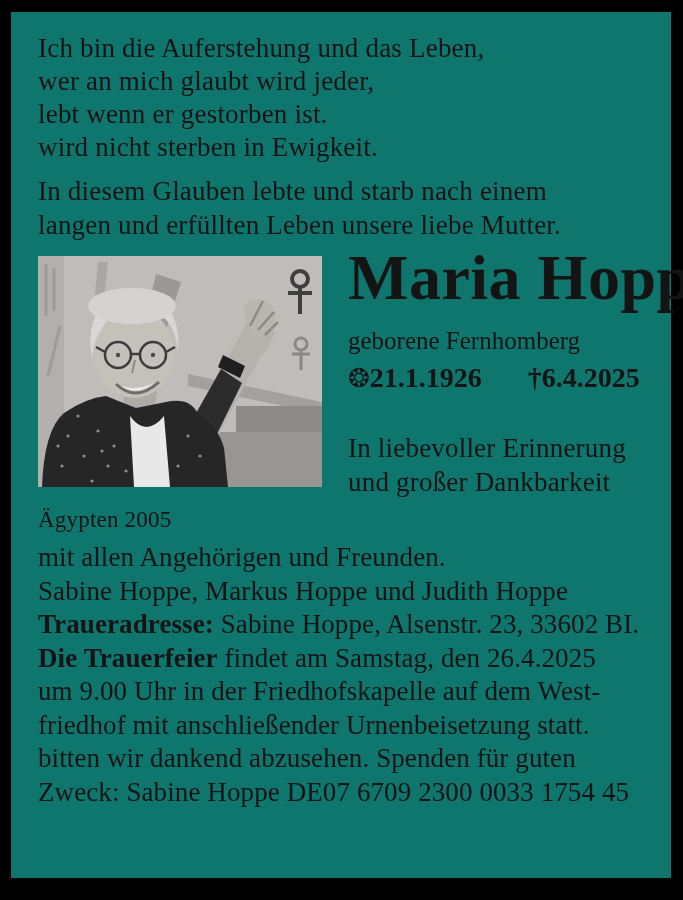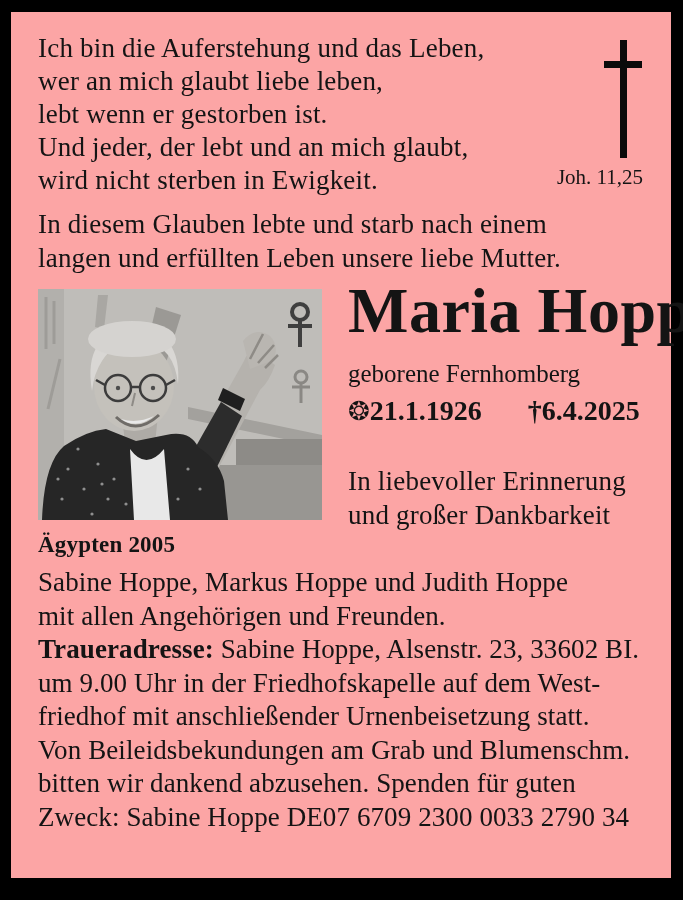--- a/index.html
+++ b/index.html
@@ -8,25 +8,25 @@
     position:relative;
     width:683px; height:900px;
     background:#000;
     font-family:"Liberation Serif","DejaVu Serif",serif;
     color:#141414;
     overflow:hidden;
   }
   .sheet {
     position:absolute;
     left:3px; top:0; right:0; bottom:12px;
-    background:#fca5a5;
+    background:#0f766e;
     border:solid #000;
     border-width:12px 12px 10px 8px;
     box-sizing:border-box;
-    padding:20px 12px 0 27px;
+    padding:20px 28px 0 27px;
   }
   
   .verse-row { display:flex; }
   .verse { font-size:27px; line-height:33px; letter-spacing:.2px; }
   .cross-col { margin-left:auto; width:118px; padding-top:8px; }
   .cross {
     position:relative;
     width:40px; height:118px;
     margin:0 16px 0 auto;
   }
@@ -39,21 +39,21 @@
     left:1px; top:21px; width:38px; height:7px; background:#0a0a0a;
   }
   .citation { margin-top:7px; font-size:21px; text-align:center; }
   
   .intro { margin-top:10px; font-size:27px; line-height:34px; letter-spacing:.2px; }
   
   .main-row { margin-top:14px; display:flex; }
   .photo-col { width:284px; flex:0 0 284px; }
   .photo-frame { width:284px; height:231px; overflow:hidden; background:#bfbdb9; }
   .photo-frame svg { display:block; }
-  .photo-caption { margin-top:12px; font-size:23px; font-weight:bold; letter-spacing:.2px; }
+  .photo-caption { margin-top:20px; font-size:23px; font-weight:normal; letter-spacing:.2px; }
   .person { margin-left:26px; flex:1; }
   .person h1 {
     margin:-6px 0 0 0;
     font-size:64px; line-height:56px; font-weight:bold; letter-spacing:.5px;
     white-space:nowrap;
   }
   .maiden { margin-top:19px; font-size:25px; line-height:32px; }
   .dates { margin-top:5px; font-size:28px; font-weight:bold; white-space:nowrap; }
   .sym-star { font-family:"DejaVu Sans",sans-serif; font-weight:normal; font-size:26px; }
   .birth-part { margin-right:46px;margin-top:44px; }
@@ -64,28 +64,23 @@
 </style>
 </head>
 <body>
 
 <div class="stage">
   <div class="sheet">
 
     <div class="verse-row">
       <div class="verse">
         <div>Ich bin die Auferstehung und das Leben,</div>
-        <div>wer an mich glaubt liebe leben,</div>
+        <div>wer an mich glaubt wird jeder,</div>
         <div>lebt wenn er gestorben ist.</div>
-        <div>Und jeder, der lebt und an mich glaubt,</div>
         <div>wird nicht sterben in Ewigkeit.</div>
-      </div>
-      <div class="cross-col">
-        <div class="cross"></div>
-        <div class="citation">Joh. 11,25</div>
       </div>
     </div>
 
     <div class="intro">
       <div>In diesem Glauben lebte und starb nach einem</div>
       <div>langen und erfüllten Leben unsere liebe Mutter.</div>
     </div>
 
     <div class="main-row">
       <figure class="photo-col" style="margin:0">
@@ -168,24 +163,24 @@
           <span class="birth-part"><span class="sym-star">❂</span><span>21.1.1926</span></span><span><span>†</span><span>6.4.2025</span></span>
         </div>
         <div class="remember">
           <div>In liebevoller Erinnerung</div>
           <div>und großer Dankbarkeit</div>
         </div>
       </div>
     </div>
 
     <div class="bottom">
+      <div>mit allen Angehörigen und Freunden.</div>
       <div>Sabine Hoppe, Markus Hoppe und Judith Hoppe</div>
-      <div>mit allen Angehörigen und Freunden.</div>
       <div><b>Traueradresse:</b> <span>Sabine Hoppe, Alsenstr. 23, 33602 BI.</span></div>
+      <div><b>Die Trauerfeier</b> <span>findet am Samstag, den 26.4.2025</span></div>
       <div>um 9.00 Uhr in der Friedhofskapelle auf dem West-</div>
       <div>friedhof mit anschließender Urnenbeisetzung statt.</div>
-      <div>Von Beileidsbekundungen am Grab und Blumenschm.</div>
       <div>bitten wir dankend abzusehen. Spenden für guten</div>
-      <div>Zweck: Sabine Hoppe DE07 6709 2300 0033 2790 34</div>
+      <div>Zweck: Sabine Hoppe DE07 6709 2300 0033 1754 45</div>
     </div>
 
   </div>
 </div>
 
 </body></html>

